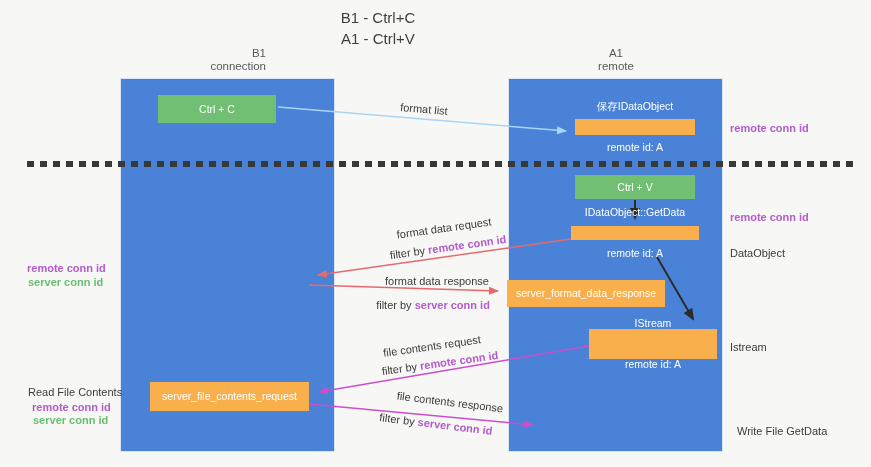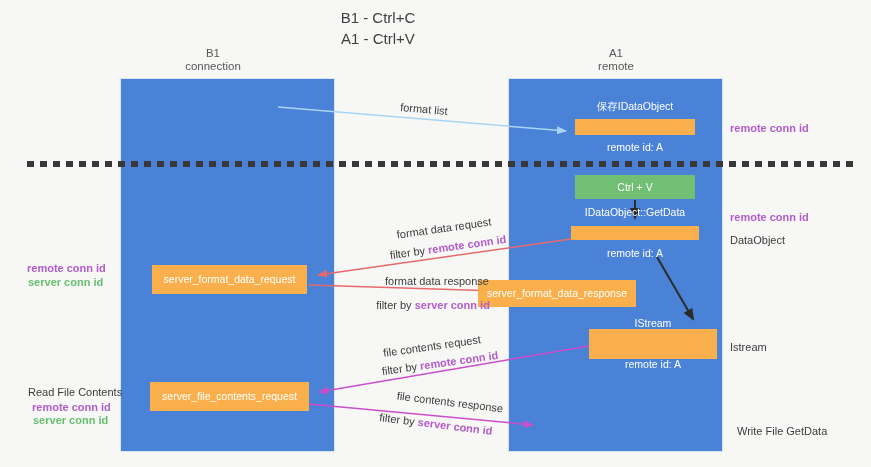--- a/index.html
+++ b/index.html
@@ -39,21 +39,21 @@
 </head>
 <body>
 
 <div class="canvas">
 
   <div class="title">
     <div>B1 - Ctrl+C</div>
     <div>A1 - Ctrl+V</div>
   </div>
 
-  <div class="col-header" style="left:153px; top:47px;">
+  <div class="col-header" style="left:146px; top:47px;text-align:right;">
     <div>B1</div>
     <div>connection</div>
   </div>
   <div class="col-header" style="left:556px; top:47px;">
     <div>A1</div>
     <div>remote</div>
   </div>
 
   <div class="column" style="left: 120px; top: 78px; background: rgb(74, 130, 216);"></div>
   <div class="column" style="left: 508px; top: 78px; background: rgb(74, 130, 216);"></div>
@@ -77,39 +77,39 @@
     </defs>
     <line x1="278" y1="107" x2="566" y2="131" stroke-width="1.5" marker-end="url(#m-blue)" stroke="#a9d5f2"></line>
     <line x1="635" y1="200" x2="635" y2="218" stroke-width="2" marker-end="url(#m-black)" stroke="#2b2b2b"></line>
     <line x1="657" y1="257" x2="693" y2="319" stroke-width="2" marker-end="url(#m-black)" stroke="#2b2b2b"></line>
     <line x1="571" y1="239" x2="318" y2="275" stroke-width="1.5" marker-end="url(#m-red)" stroke="#e8696b"></line>
     <line x1="309" y1="285" x2="498" y2="291" stroke-width="1.5" marker-end="url(#m-red)" stroke="#e8696b"></line>
     <line x1="589" y1="346" x2="319" y2="392" stroke-width="1.5" marker-end="url(#m-magenta)" stroke="#cb4ecd"></line>
     <line x1="309" y1="404" x2="533" y2="425" stroke-width="1.5" marker-end="url(#m-magenta)" stroke="#cb4ecd"></line>
   </svg>
 
-  <div class="node" style="left: 152px; top: 265px; width: 155px; height: 29px; background: rgb(249, 176, 76);">
-    <div class="l1">server_format_data_request</div>
+  <div class="node green" style="left: 158px; top: 95px; width: 118px; height: 28px; background: rgb(113, 191, 114);">
+    <div class="l1">Ctrl + C</div>
   </div>
   <div class="node" style="left: 150px; top: 382px; width: 159px; height: 29px; background: rgb(249, 176, 76);">
     <div class="l1">server_file_contents_request</div>
   </div>
 
   <div class="node" style="left: 575px; top: 119px; width: 120px; height: 16px; background: rgb(249, 176, 76);">
     <div class="l1">保存IDataObject</div>
     <div class="l2">remote id: A</div>
   </div>
   <div class="node green" style="left: 575px; top: 175px; width: 120px; height: 24px; background: rgb(113, 191, 114);">
     <div class="l1">Ctrl + V</div>
   </div>
   <div class="node" style="left: 571px; top: 226px; width: 128px; height: 14px; background: rgb(249, 176, 76);">
     <div class="l1">IDataObject::GetData</div>
     <div class="l2">remote id: A</div>
   </div>
-  <div class="node" style="left: 478px; top: 280px; width: 158px; height: 27px; background: rgb(249, 176, 76);">
+  <div class="node" style="left: 507px; top: 280px; width: 158px; height: 27px; background: rgb(249, 176, 76);">
     <div class="l1">server_format_data_response</div>
   </div>
   <div class="node" style="left: 589px; top: 329px; width: 128px; height: 30px; background: rgb(249, 176, 76);">
     <div class="l1">IStream</div>
     <div class="l2">remote id: A</div>
   </div>
 
   <div class="flow-label" style="left:424px; top:109px; transform:translate(-50%,-50%) rotate(5deg);">format list</div>
 
   <div class="flow-label" style="left:444px; top:228px; transform:translate(-50%,-50%) rotate(-8deg);">format data request</div>
@@ -131,21 +131,21 @@
   </div>
 
   <div class="flow-label" style="left:450px; top:402px; transform:translate(-50%,-50%) rotate(7deg);">file contents response</div>
   <div class="flow-label" style="left:436px; top:424px; transform:translate(-50%,-50%) rotate(7deg);">
     <span>filter by</span>
     <span class="bold" style="color: rgb(179, 92, 203);">server conn id</span>
   </div>
 
   <div class="side-label bold" style="left: 730px; top: 122px; color: rgb(179, 92, 203);">remote conn id</div>
   <div class="side-label bold" style="left: 730px; top: 211px; color: rgb(179, 92, 203);">remote conn id</div>
-  <div class="side-label" style="left:730px; top:234px;">DataObject</div>
+  <div class="side-label" style="left:730px; top:247px;">DataObject</div>
   <div class="side-label" style="left:730px; top:341px;">Istream</div>
   <div class="side-label" style="left:737px; top:425px;">Write File GetData</div>
 
   <div class="side-label bold" style="left: 27px; top: 262px; color: rgb(179, 92, 203);">remote conn id</div>
   <div class="side-label bold" style="left: 28px; top: 276px; color: rgb(103, 192, 110);">server conn id</div>
   <div class="side-label" style="left:28px; top:386px;">Read File Contents</div>
   <div class="side-label bold" style="left: 32px; top: 401px; color: rgb(179, 92, 203);">remote conn id</div>
   <div class="side-label bold" style="left: 33px; top: 414px; color: rgb(103, 192, 110);">server conn id</div>
 
 </div>

